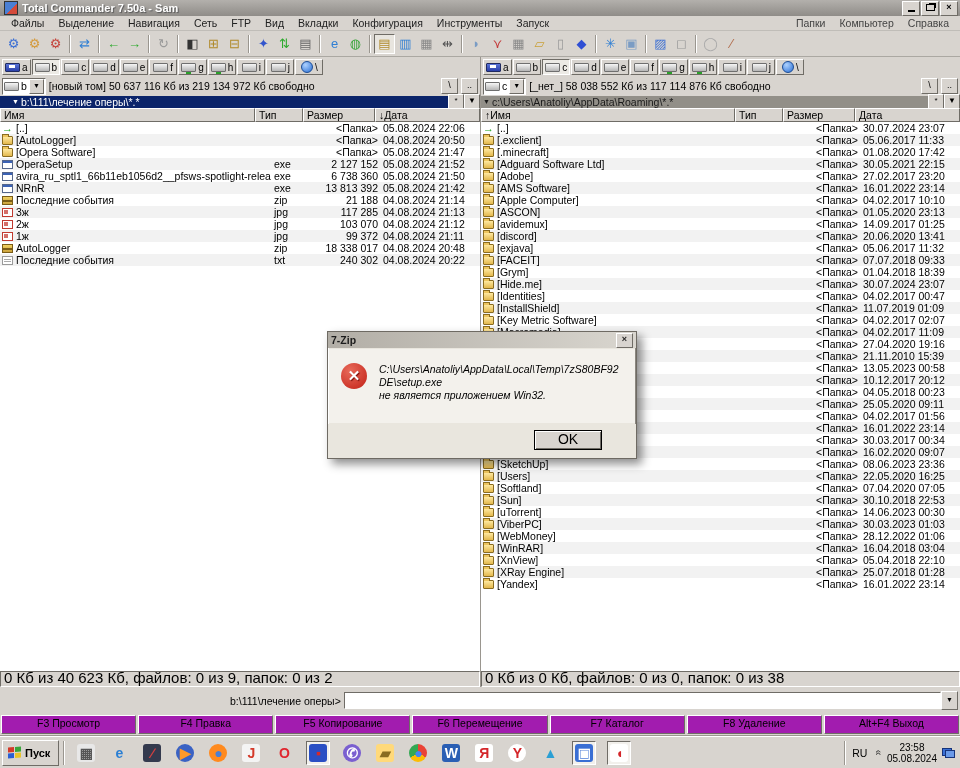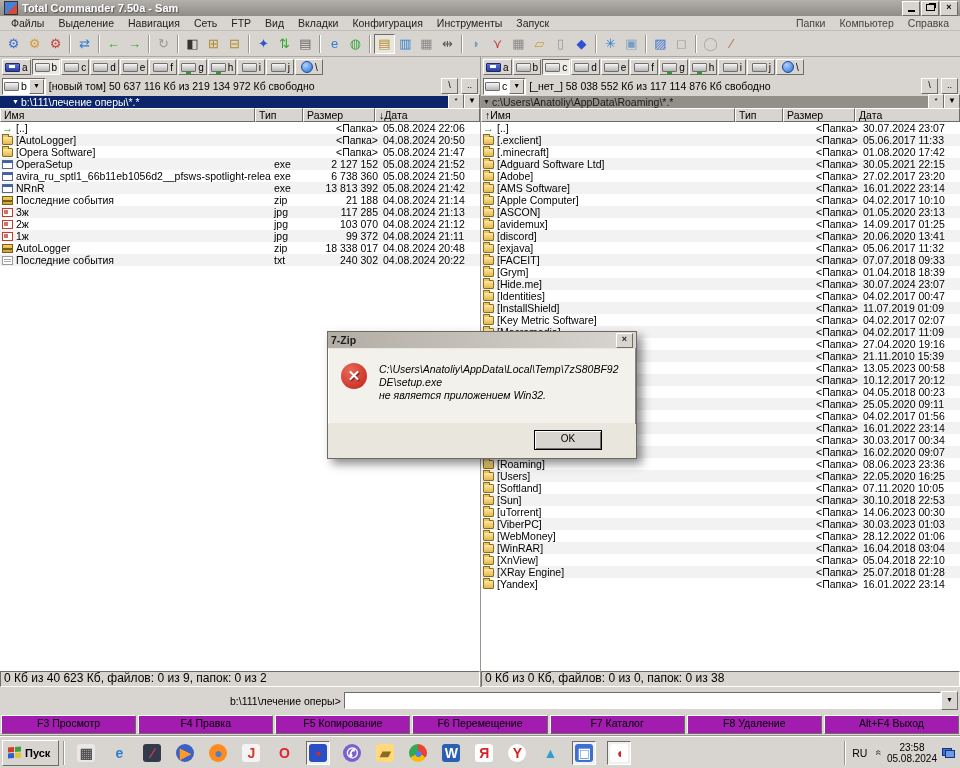--- a/index.html
+++ b/index.html
@@ -81,21 +81,21 @@
   .ico.exe{background:#fff;border:1px solid #55668a;}
   .ico.exe::before{content:"";position:absolute;top:0;left:0;right:0;height:2px;background:#3b62b5;}
   .ico.zip{background:linear-gradient(#f0d060,#caa23c);border:1px solid #7a5c16;}
   .ico.zip::before{content:"";position:absolute;top:3px;left:0;right:0;height:2px;background:#7a5c16;}
   .ico.jpg{background:#fff;border:1px solid #c03a30;}
   .ico.jpg::before{content:"";position:absolute;top:1px;left:1px;width:4px;height:4px;background:#d4706a;}
   .ico.txt{background:#fff;border:1px solid #9a9a9a;}
   .ico.txt::before{content:"";position:absolute;top:2px;left:1px;width:7px;height:1px;background:#aaa;box-shadow:0 2px 0 #aaa;}
 
   .pstatus{height:14px;background:#d8d4cf;border:1px solid;border-color:#6f6c66 #fff #fff #6f6c66;
-           font-size:12px;line-height:12px;padding:0 3px;white-space:nowrap;overflow:hidden;}
+           font-size:15px;line-height:12px;padding:0 3px;white-space:nowrap;overflow:hidden;}
 
   
   .cmdline{height:23px;display:flex;align-items:center;background:#d8d4cf;padding:2px 2px;}
   .cmdprompt{margin-left:228px;font-size:10.5px;white-space:nowrap;}
   .cmdinput{flex:1;height:15px;margin-left:3px;background:#fff;border:1px solid;border-color:#6f6c66 #fff #fff #6f6c66;
             font-family:"Liberation Sans",sans-serif;font-size:10.5px;padding:0 2px;}
   .cmddrop{width:15px;height:17px;background:#d8d4cf;border:1px solid;border-color:#fff #6f6c66 #6f6c66 #fff;
            font-size:7px;text-align:center;line-height:16px;}
 
   
@@ -133,21 +133,21 @@
              padding:0 3px;font-size:10.5px;font-weight:bold;color:#1c1c1c;}
   .dlg-close{margin-left:auto;width:15px;height:13px;background:#d8d4cf;border:1px solid;border-color:#fff #6f6c66 #6f6c66 #fff;
              font-size:9px;line-height:11px;text-align:center;font-weight:bold;}
   .dlg-body{background:#f3f1ec;margin:1px;padding:14px 12px 12px;display:flex;gap:12px;align-items:flex-start;min-height:48px;}
   .err-ico{width:26px;height:26px;border-radius:50%;background:radial-gradient(circle at 35% 30%,#e86a5a,#c22016);
            color:#fff;font-size:15px;font-weight:bold;line-height:26px;text-align:center;flex:none;
            text-shadow:1px 1px 1px #7a0e08;}
   .dlg-msg{font-size:10.5px;line-height:13px;word-break:break-all;font-style:italic;}
   .dlg-foot{padding:6px 34px 8px;display:flex;justify-content:flex-end;background:#e9e6de;}
   .okbtn{width:66px;height:18px;background:#d8d4cf;border:1px solid #000;box-shadow:inset 1px 1px 0 #fff,inset -1px -1px 0 #6f6c66;
-         font-size:10px;text-align:center;line-height:16px;}
+         font-size:14px;text-align:center;line-height:16px;}
 </style>
 </head>
 <body>
 
 <div class="win">
 
   <div class="titlebar">
     <span class="appico"></span>
     <span>Total Commander 7.50a - Sam</span>
     <span class="winbtns">
@@ -737,21 +737,21 @@
               <span class="ico folder"></span>
               <span>[R-TT]</span>
             </span>
             <span class="col-type"></span>
             <span class="col-size">&lt;Папка&gt;</span>
             <span class="col-date">16.02.2020 09:07</span>
           </div>
           <div class="row">
             <span class="col-name">
               <span class="ico folder"></span>
-              <span>[Roaming]</span>
+              <span>[SketchUp]</span>
             </span>
             <span class="col-type"></span>
             <span class="col-size">&lt;Папка&gt;</span>
             <span class="col-date">08.06.2023 23:36</span>
           </div>
           <div class="row alt">
             <span class="col-name">
               <span class="ico folder"></span>
               <span>[Users]</span>
             </span>
@@ -759,21 +759,21 @@
             <span class="col-size">&lt;Папка&gt;</span>
             <span class="col-date">22.05.2020 16:25</span>
           </div>
           <div class="row">
             <span class="col-name">
               <span class="ico folder"></span>
               <span>[Softland]</span>
             </span>
             <span class="col-type"></span>
             <span class="col-size">&lt;Папка&gt;</span>
-            <span class="col-date">07.11.2020 10:05</span>
+            <span class="col-date">07.04.2020 07:05</span>
           </div>
           <div class="row alt">
             <span class="col-name">
               <span class="ico folder"></span>
               <span>[Sun]</span>
             </span>
             <span class="col-type"></span>
             <span class="col-size">&lt;Папка&gt;</span>
             <span class="col-date">30.10.2018 22:53</span>
           </div>

